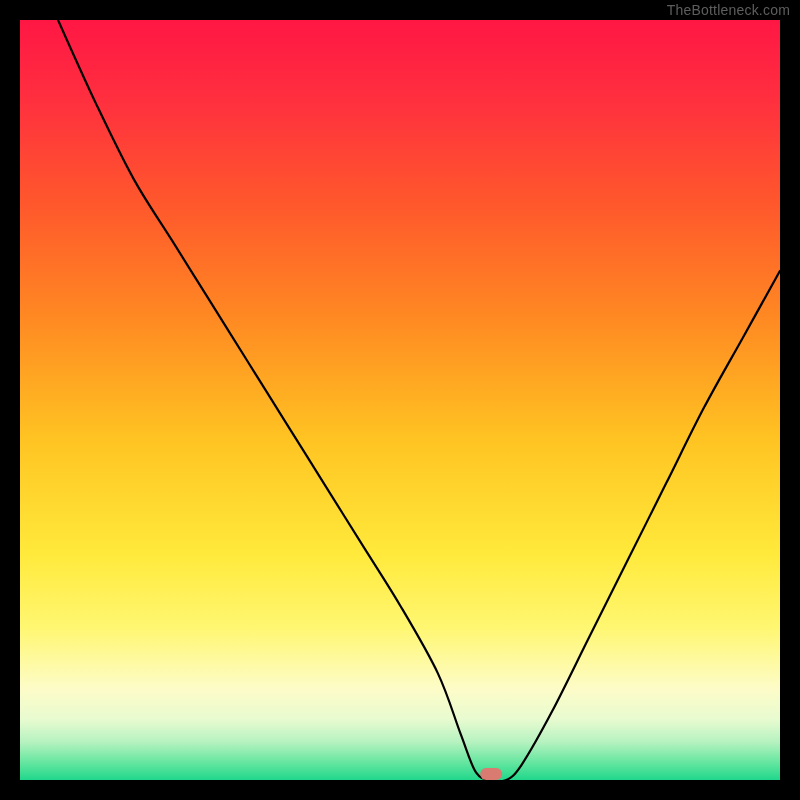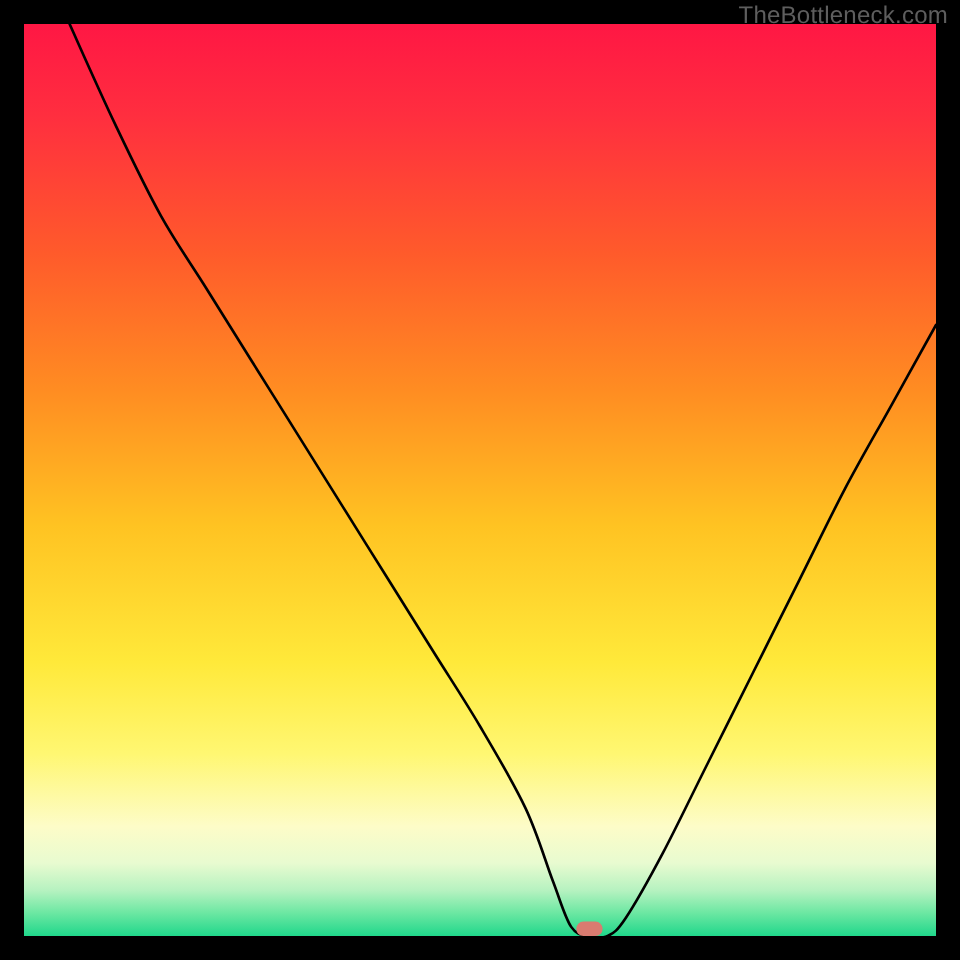--- a/index.html
+++ b/index.html
@@ -15,21 +15,21 @@
     width: 800px;
     height: 800px;
     background: #000000;
   }
   .watermark {
     position: absolute;
     top: 2px;
     right: 10px;
     color: #5e5e5e;
     font-family: Arial, Helvetica, sans-serif;
-    font-size: 20px;
+    font-size: 14px;
     letter-spacing: 0.2px;
     z-index: 4;
   }
   .plot {
     position: absolute;
     left: 20px;
     top: 20px;
     width: 760px;
     height: 760px;
     overflow: hidden;

